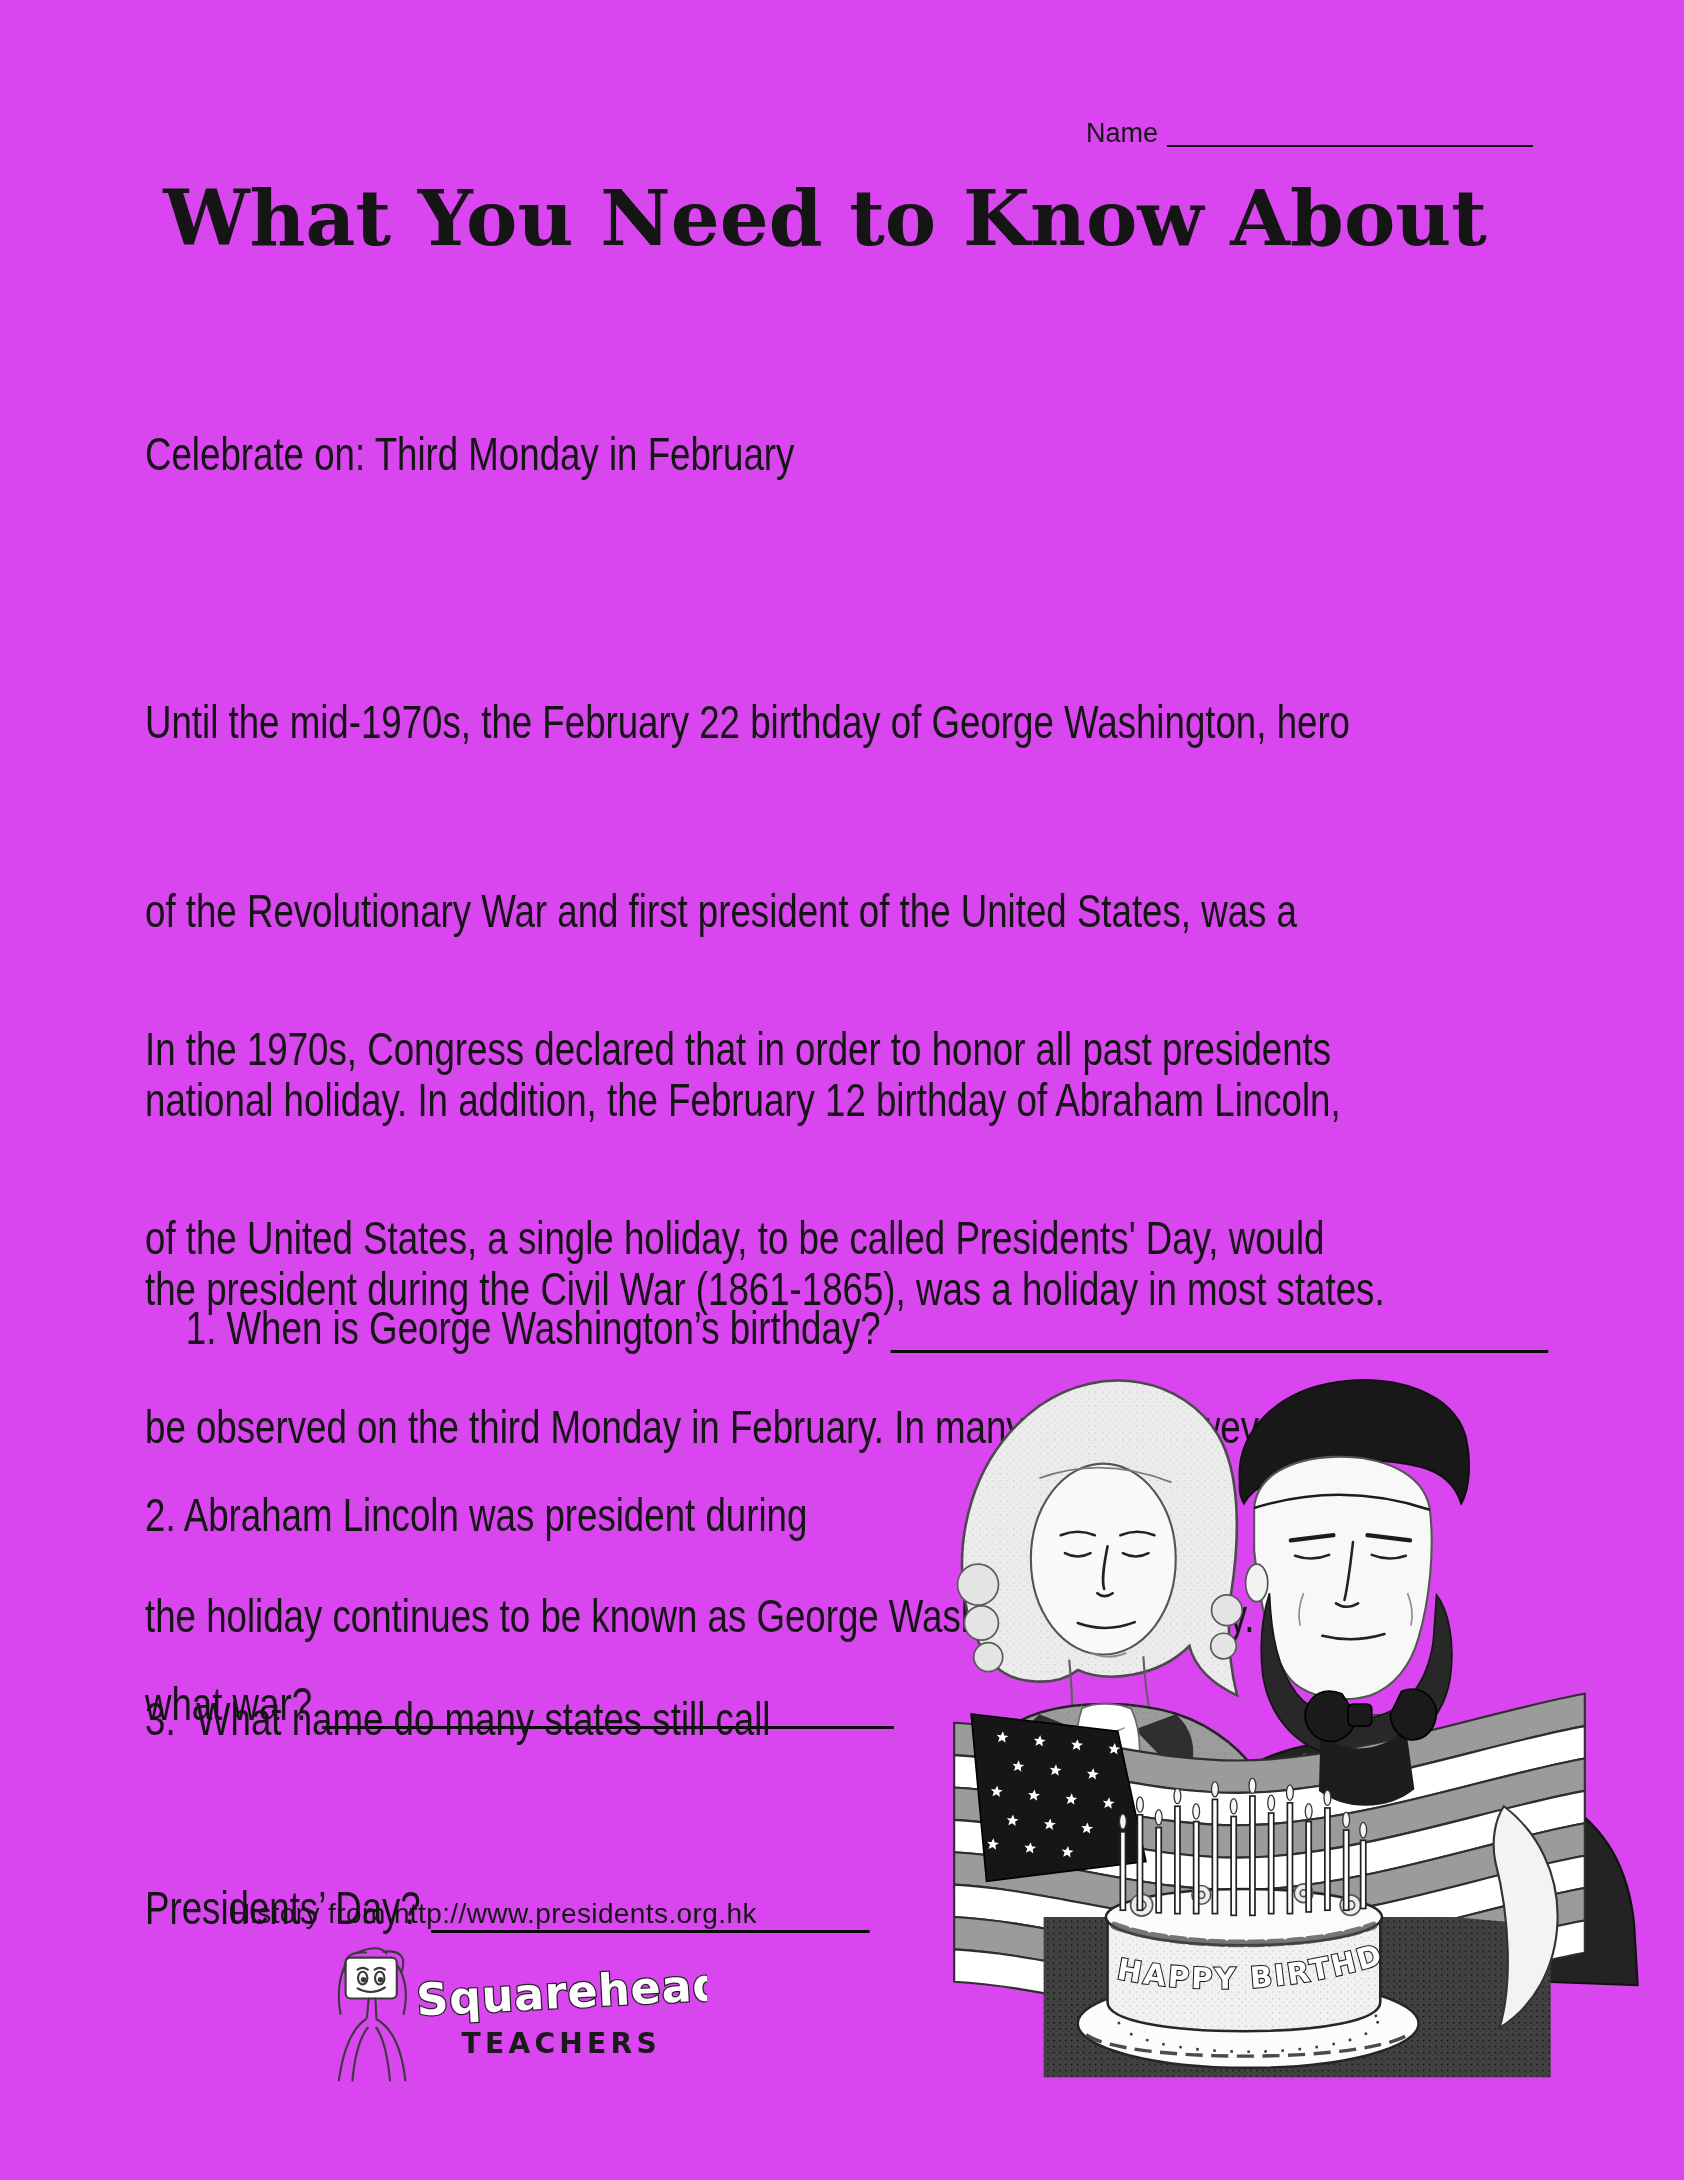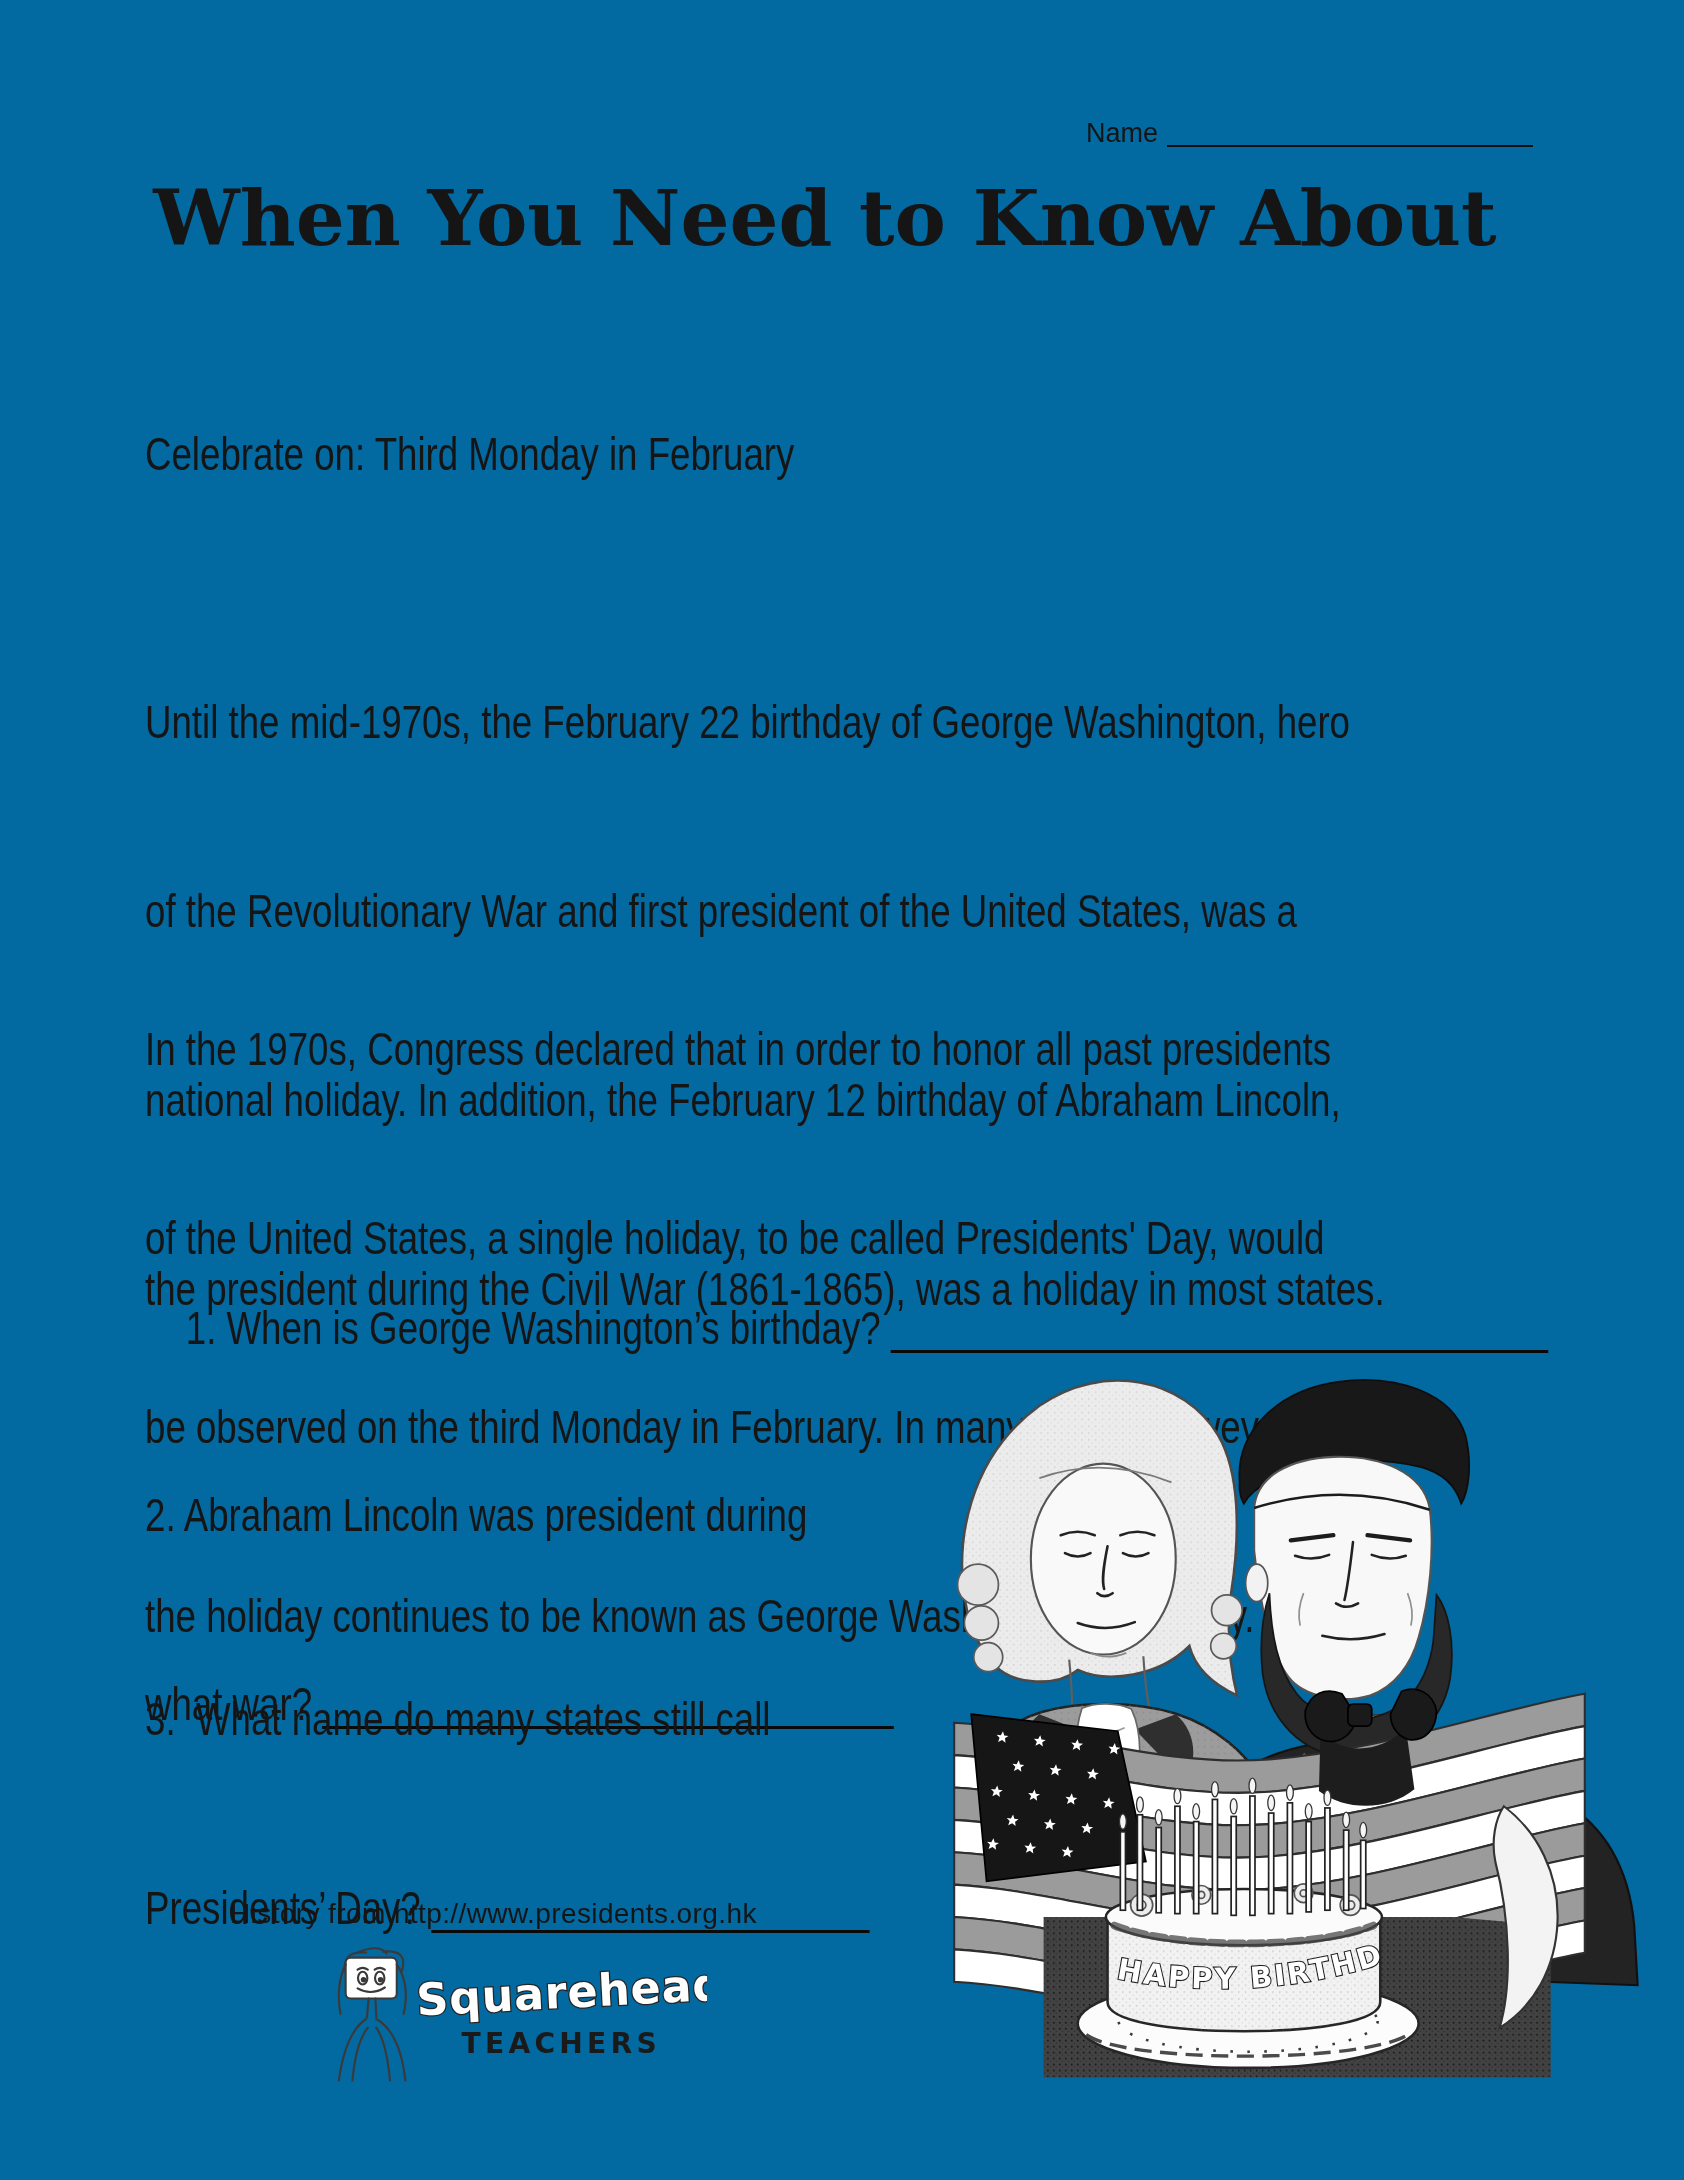--- a/index.html
+++ b/index.html
@@ -1,16 +1,16 @@
 <!DOCTYPE html>
 <html style="font-size:13.6px"><head>
 <meta charset="utf-8">
 <style>
   html,body{margin:0;padding:0;background:#9a9a9a;}
-  .page{position:relative;width:1685px;height:2181px;background:#0369a1;color:#151515;
+  .page{position:relative;width:1685px;height:2181px;background:#d946ef;color:#151515;
         font-family:"Liberation Sans",sans-serif;overflow:hidden;margin:0 auto;}
   .t{position:absolute;white-space:pre;}
   .scale{transform:scaleX(0.78);transform-origin:0 0;}
   .body-size{font-size:47px;line-height:63px;}
   .blank{display:inline-block;border-bottom:3.4px solid #0a0a0a;margin-bottom:-8.5px;}
   .kicker{font-family:"DejaVu Serif",serif;font-weight:700;font-size:77px;line-height:1.1;
           transform:translateX(-50%);white-space:pre;}
   .maintitle{font-family:"DejaVu Serif",serif;font-weight:700;font-size:155px;line-height:1;
           letter-spacing:3.4px;transform:translateX(-50%);white-space:pre;}
   .name-size{font-size:27px;}
@@ -19,21 +19,21 @@
   svg text{font-family:"DejaVu Sans",sans-serif;}
 </style>
 </head>
 <body>
 
 <div class="page">
 
   <div class="t name-size" style="left:1086px;top:118px;">Name</div>
   <div class="nameline" style="left:1167px;top:145px;width:366px;"></div>
 
-  <div class="t kicker" style="left:825px;top:176px;">When You Need to Know About</div>
+  <div class="t kicker" style="left:825px;top:176px;">What You Need to Know About</div>
 
   <div class="t scale body-size" style="left:145px;top:422px;">Celebrate on: Third Monday in February</div>
 
   <div class="t scale body-size" style="left:145px;top:564px;">
     <div>Until the mid-1970s, the February 22 birthday of George Washington, hero</div>
     <div>of the Revolutionary War and first president of the United States, was a</div>
     <div>national holiday. In addition, the February 12 birthday of Abraham Lincoln,</div>
     <div>the president during the Civil War (1861-1865), was a holiday in most states.</div>
   </div>
 

